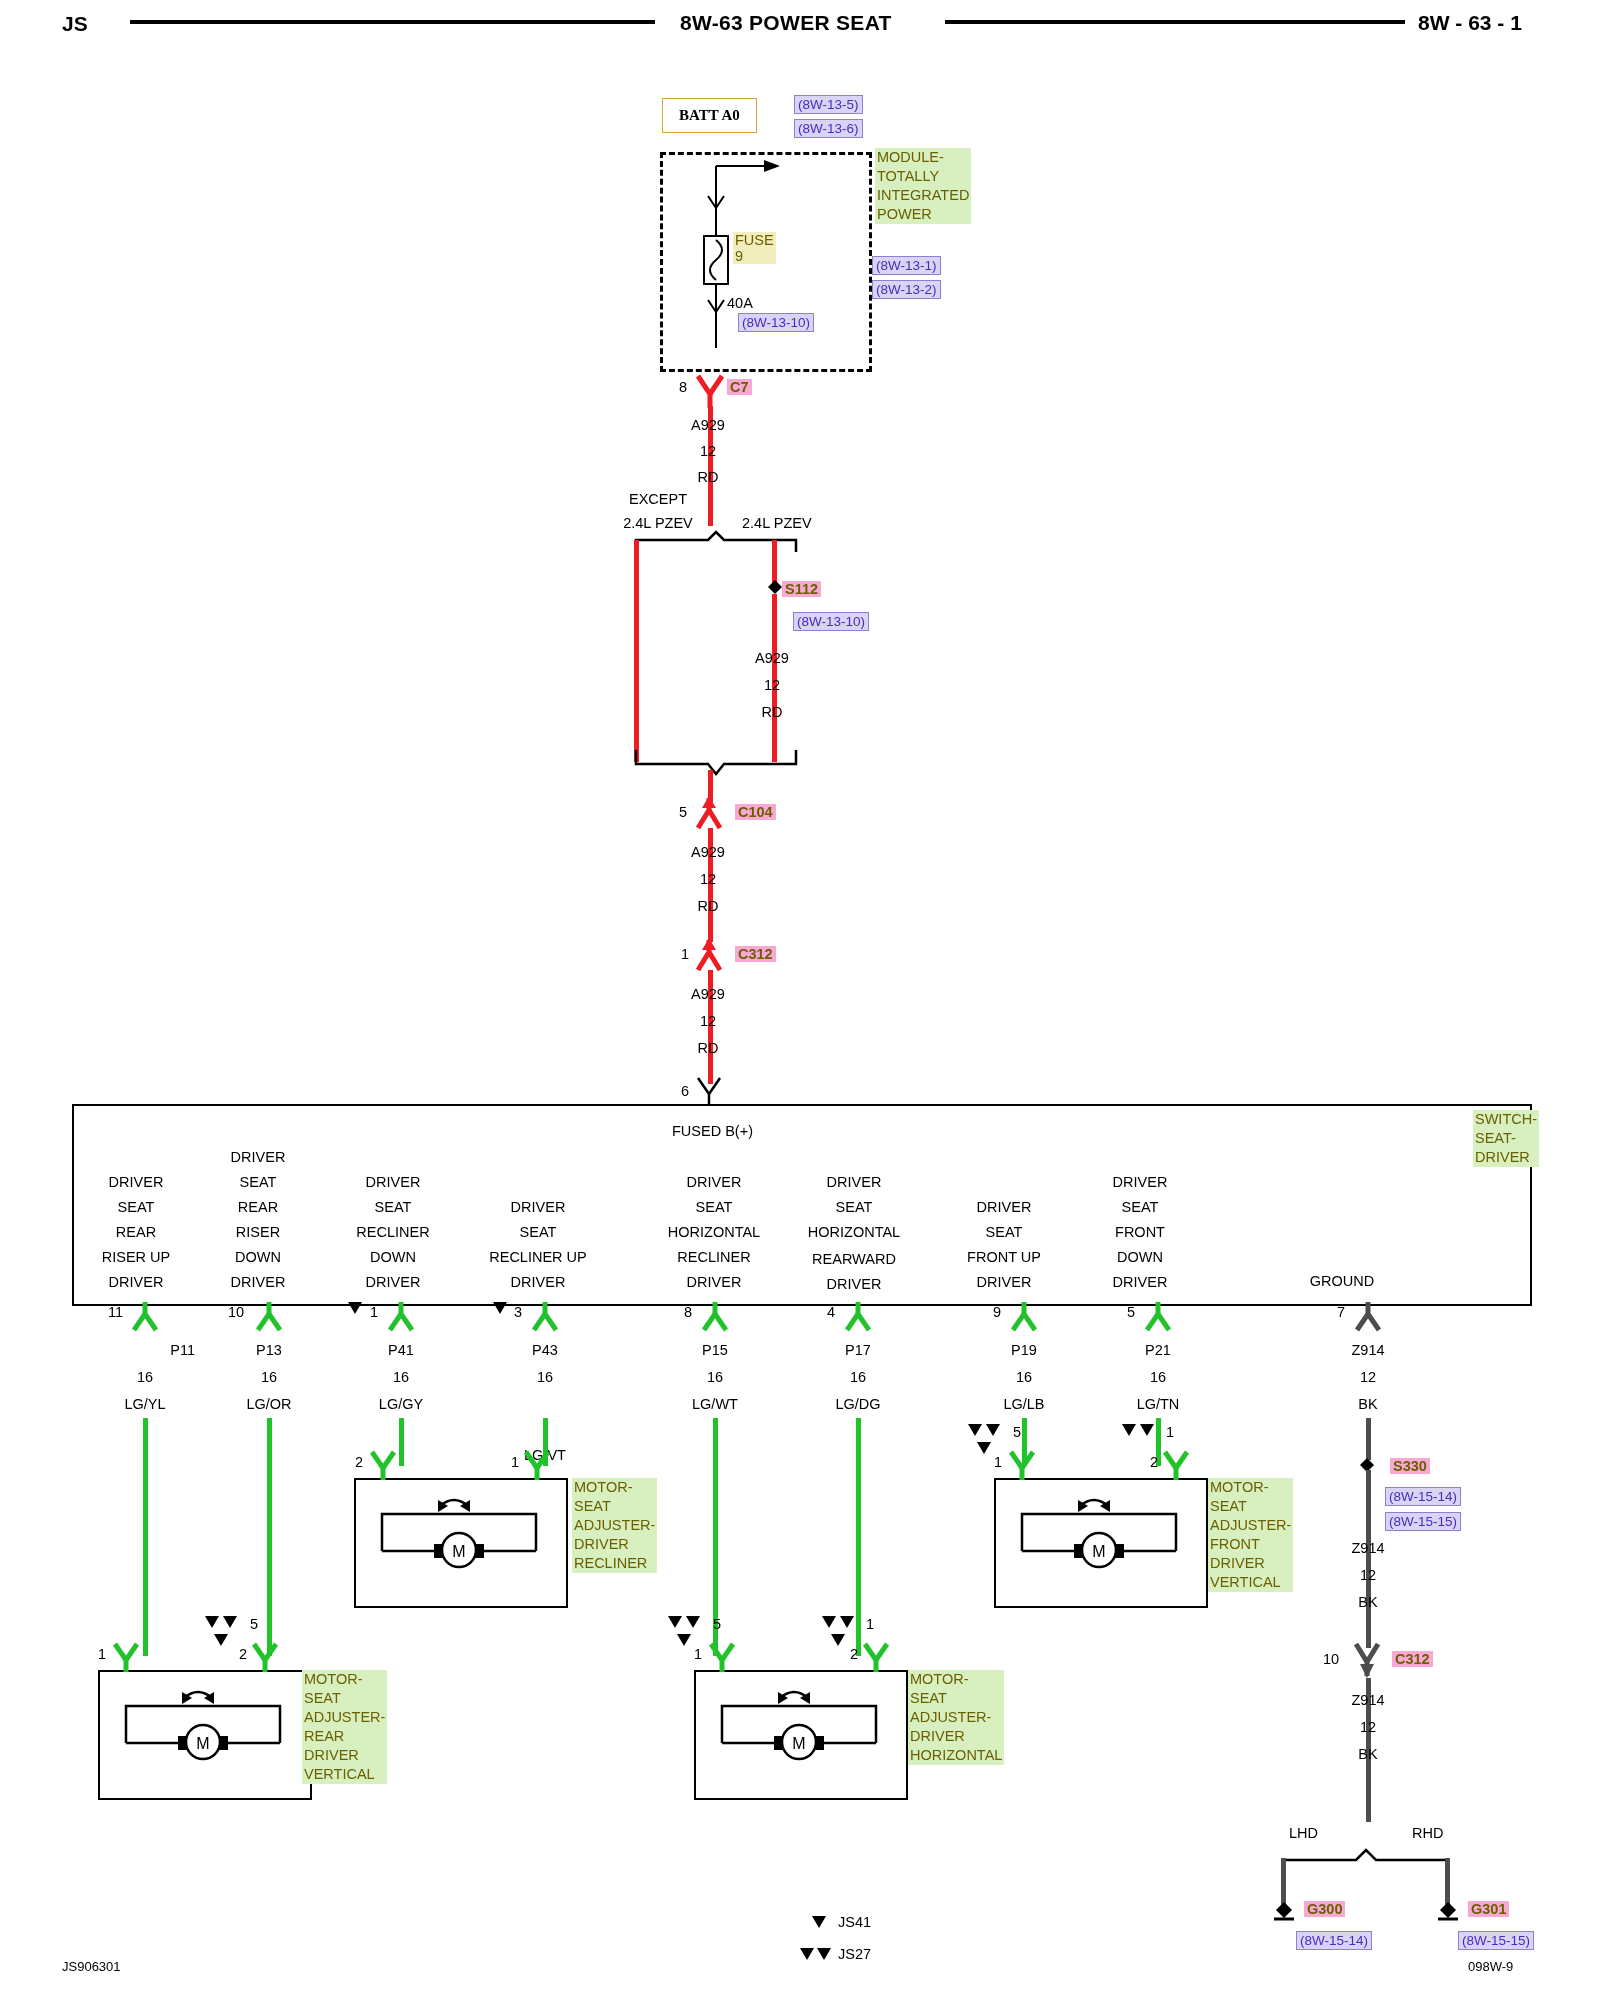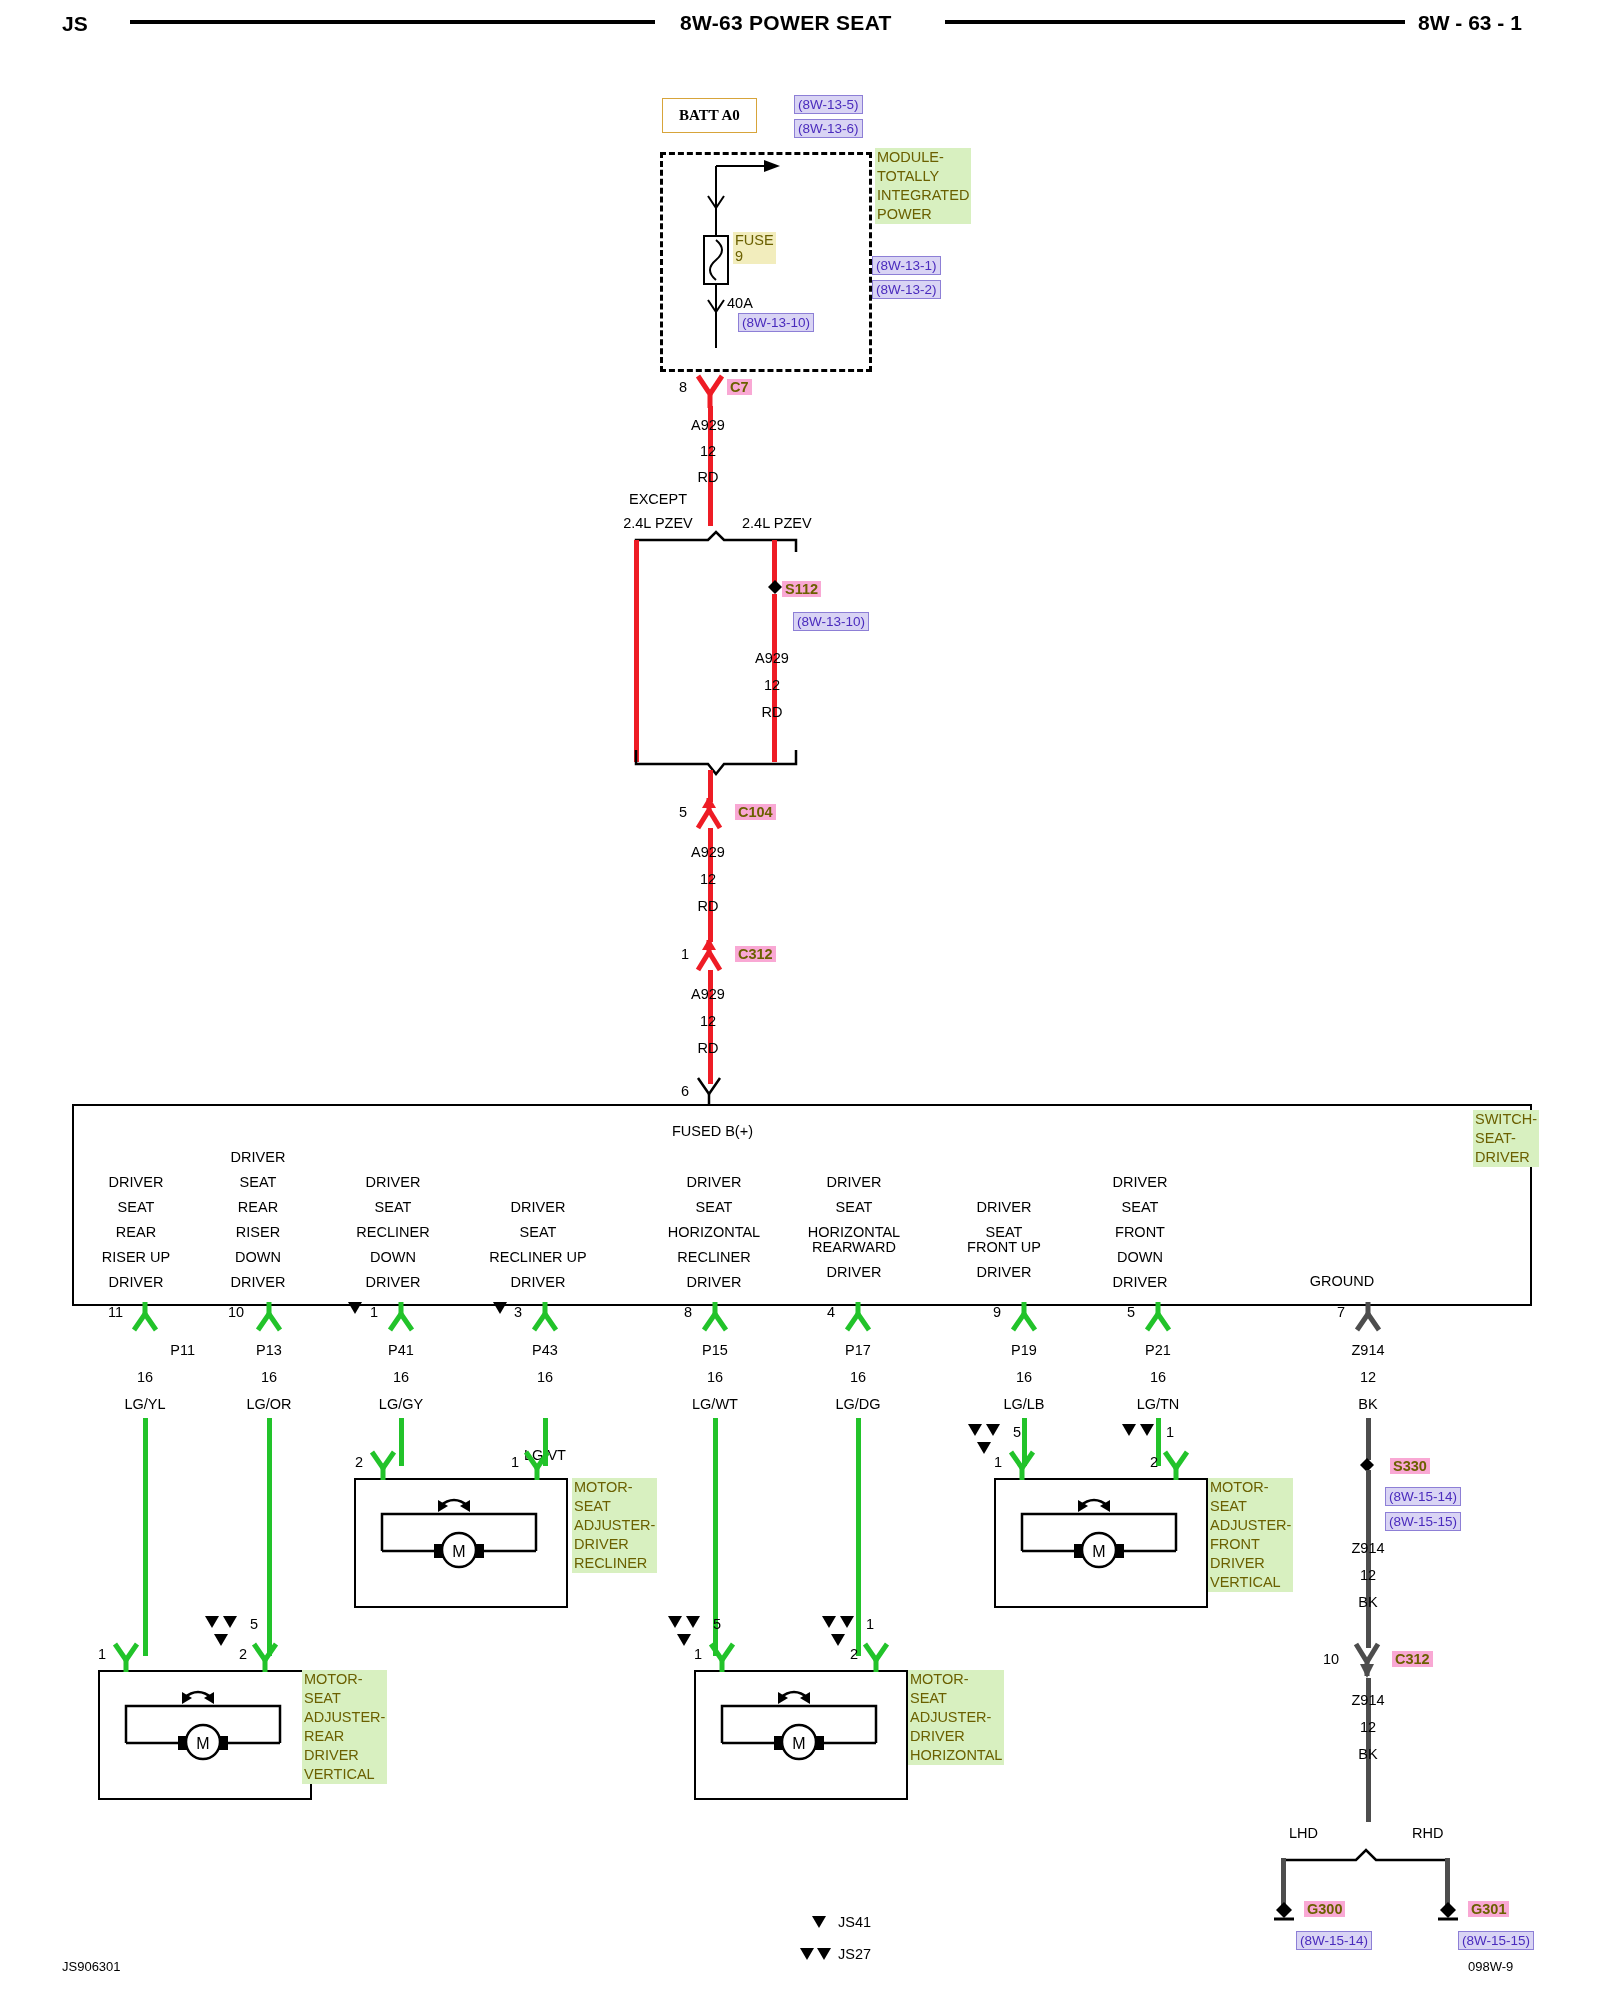--- a/index.html
+++ b/index.html
@@ -191,27 +191,27 @@
     <div>DRIVER</div>
     <div style="margin-top:10px">SEAT</div>
     <div style="margin-top:10px">HORIZONTAL</div>
     <div style="margin-top:10px">RECLINER</div>
     <div style="margin-top:10px">DRIVER</div>
   </div>
   <div class="abs t ctr" style="left:780px;top:1175px;width:148px;">
     <div>DRIVER</div>
     <div style="margin-top:10px">SEAT</div>
     <div style="margin-top:10px">HORIZONTAL</div>
-    <div style="margin-top:0">REARWARD</div>
+    <div style="margin-top:12px">REARWARD</div>
     <div style="margin-top:10px">DRIVER</div>
   </div>
   <div class="abs t ctr" style="left:940px;top:1200px;width:128px;">
     <div>DRIVER</div>
     <div style="margin-top:10px">SEAT</div>
-    <div style="">FRONT UP</div>
+    <div style="margin-top:10px">FRONT UP</div>
     <div style="margin-top:10px">DRIVER</div>
   </div>
   <div class="abs t ctr" style="left:1076px;top:1175px;width:128px;">
     <div>DRIVER</div>
     <div style="margin-top:10px">SEAT</div>
     <div style="margin-top:10px">FRONT</div>
     <div style="margin-top:10px">DOWN</div>
     <div style="margin-top:10px">DRIVER</div>
   </div>
   <div class="abs t ctr" style="left:1278px;top:1274px;width:128px;">GROUND</div>

